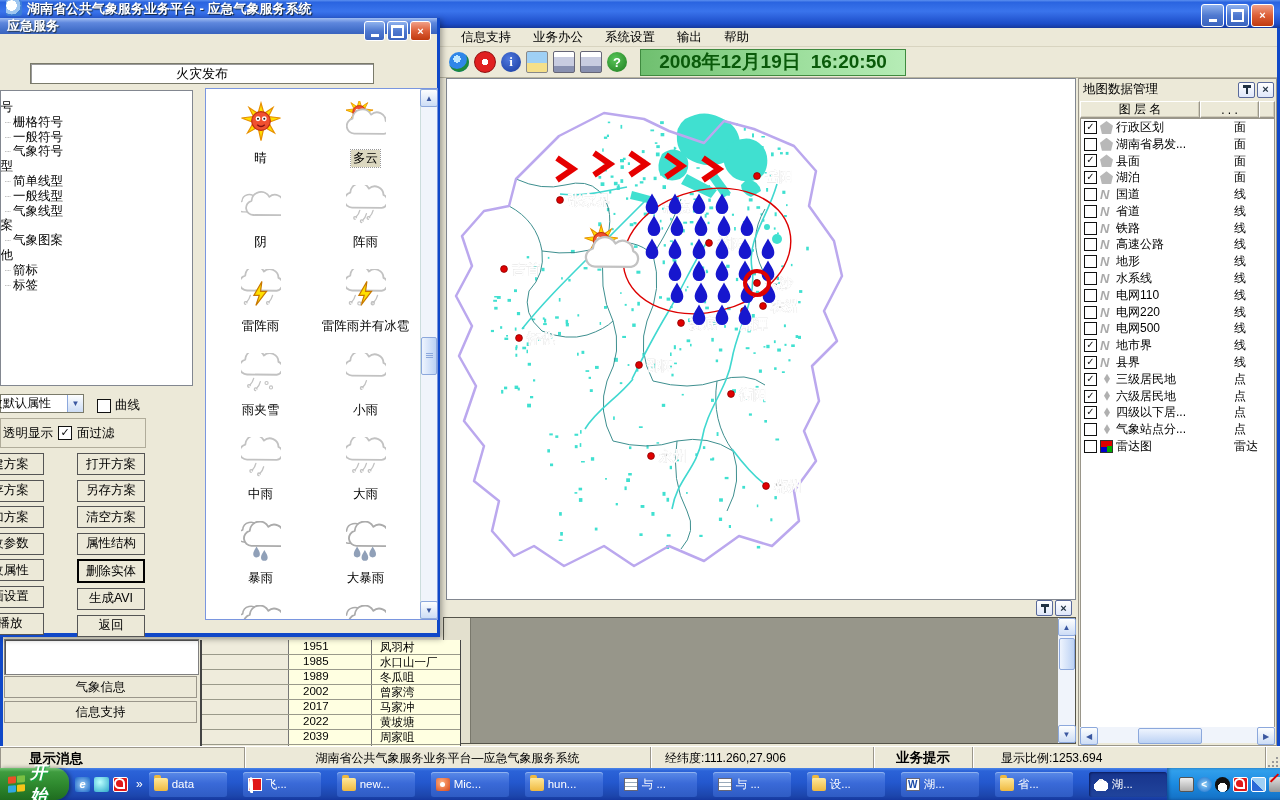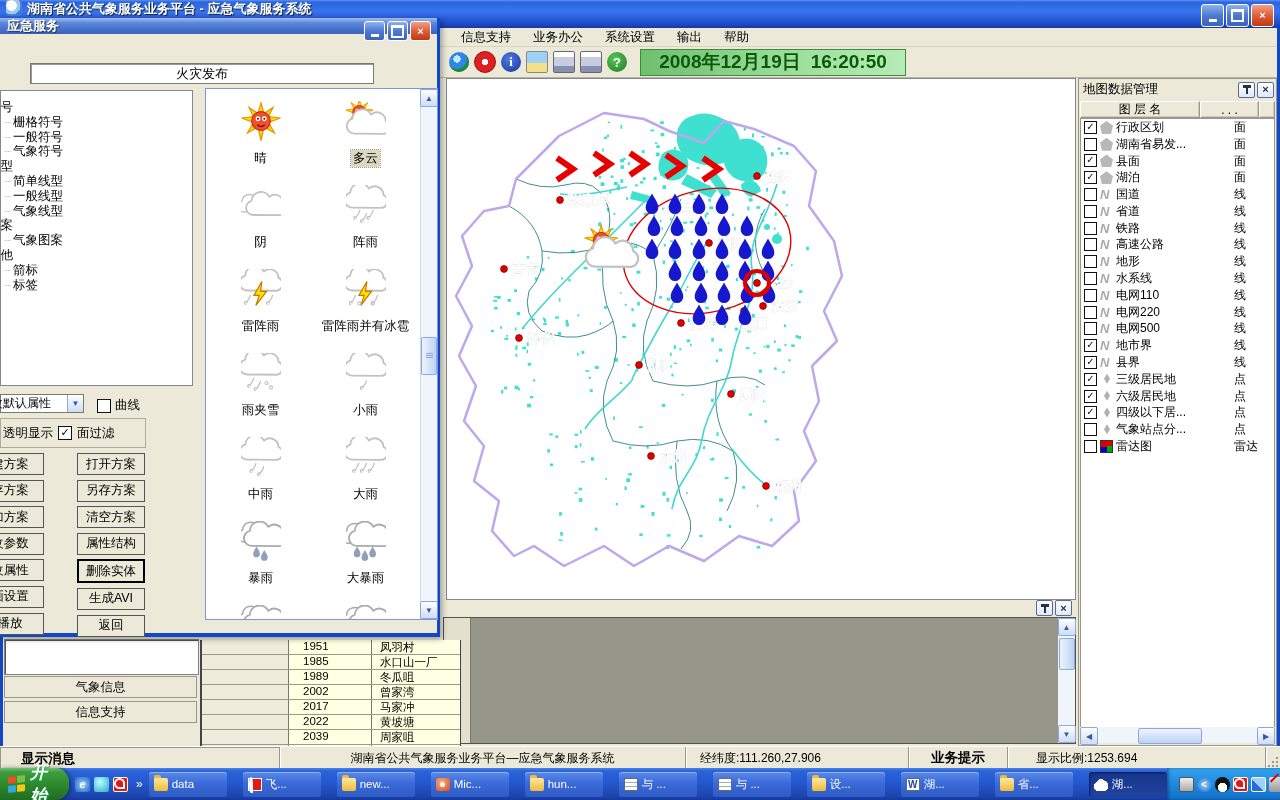--- a/index.html
+++ b/index.html
@@ -107,21 +107,21 @@
   .st-table{position:absolute;left:200px;top:640px;width:258px;height:118px;overflow:hidden;
     border-left:2px solid #444;border-right:1px solid #444;background:#EFECDC;}
   .st-row{display:flex;height:14px;border-bottom:1px solid #9a9a8a;}
   .st-c0{width:86px;background:#EFECDC;border-right:1px solid #777;}
   .st-c1{width:83px;background:#FFFFE1;border-right:1px solid #777;padding:0 0 0 14px;box-sizing:border-box;font-size:11.5px;}
   .st-c2{flex:1;background:#FFFFE1;padding-left:8px;font-size:11.5px;white-space:nowrap;overflow:hidden;}
   
   .statusbar{position:absolute;left:0;top:746px;width:1280px;height:22px;background:#ECE9D8;
     border-top:1px solid #fff;display:flex;align-items:stretch;font-size:12px;}
   .seg{border-right:1px solid #9a968a;box-shadow:1px 0 0 #fff;display:flex;align-items:center;}
-  .seg-msg{width:280px;justify-content:flex-start;padding-left:20px;font-weight:bold;font-size:13.5px;
+  .seg-msg{width:245px;justify-content:flex-start;padding-left:28px;font-weight:bold;font-size:13.5px;
     border:1px solid #9a968a;border-bottom:none;background:#ECE9D8;box-sizing:border-box;}
   .seg-app{width:405px;justify-content:center;}
   .seg-coord{width:208px;padding-left:14px;}
   .seg-hint{width:98px;justify-content:center;font-weight:bold;font-size:13.5px;}
   .seg-scale{flex:1;padding-left:28px;}
   .grip{width:14px;align-self:flex-end;height:14px;
     background:radial-gradient(circle at 3px 11px,#999 1px,transparent 1.5px),
                radial-gradient(circle at 7px 11px,#999 1px,transparent 1.5px),
                radial-gradient(circle at 11px 11px,#999 1px,transparent 1.5px),
                radial-gradient(circle at 7px 7px,#999 1px,transparent 1.5px),

